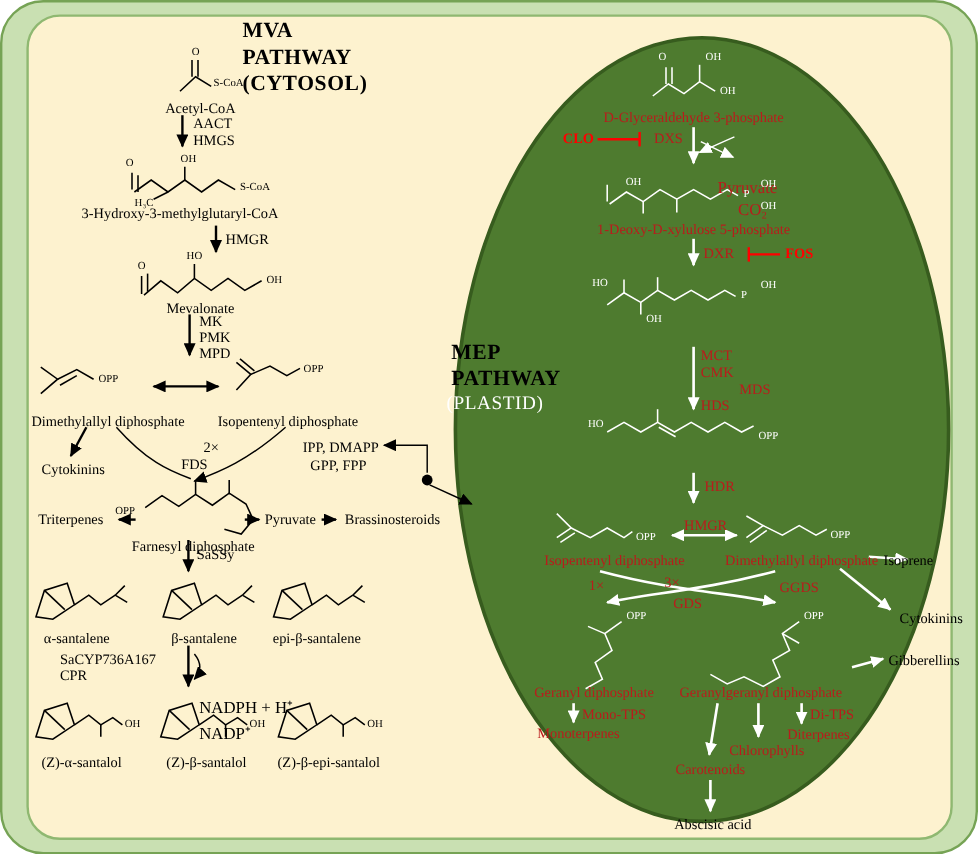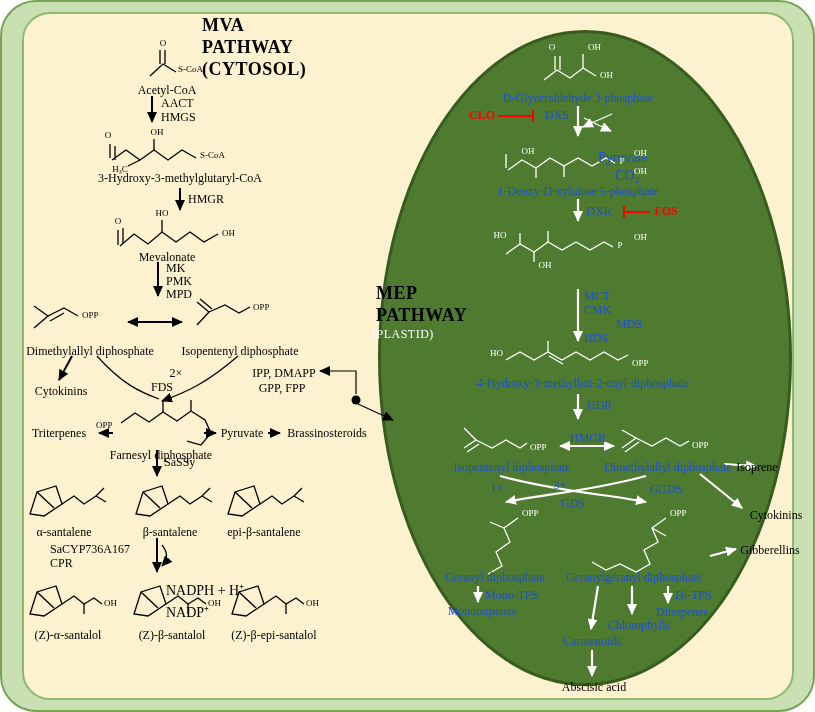--- a/index.html
+++ b/index.html
@@ -9,24 +9,24 @@
   .frame { position:absolute; left:0; top:0; width:815px; height:712px;
            background:#c9e0b2; border:2px solid #76a355; border-radius:36px; }
   .inner { position:absolute; left:22px; top:12px; width:772px; height:688px;
            background:#fdf2cf; border:2px solid #8fb871; border-radius:28px; }
   .plastid { position:absolute; left:378px; top:30px; width:414px; height:656px;
              background:#4e7b2f; border:3px solid #375c1e; border-radius:50%; }
   svg.layer { position:absolute; left:0; top:0; width:815px; height:712px; pointer-events:none; }
   .lbl { position:absolute; white-space:nowrap; font-size:12px; color:#000; line-height:1.1; }
   .c { transform:translateX(-50%); }
   .b { font-weight:normal; }
-  .w { color:#1d4ed8; }
+  .w { color:#b91c1c; }
   .r { color:#ff0000; font-weight:bold; }
   .t { font-size:18px; font-weight:bold; letter-spacing:.5px; }
-  .tw { font-size:12px; color:#ffffff; letter-spacing:.5px; }
+  .tw { font-size:16px; color:#ffffff; letter-spacing:.5px; }
   .sm { font-size:14px;margin-top:44px; }
   .atom { position:absolute; font-size:9px; color:#000; white-space:nowrap; }
   .atom.w { color:#ffffff; }
   .sb  { stroke:#000; stroke-width:2;   fill:none; }
   .sbt { stroke:#000; stroke-width:1.2; fill:none; }
   .sw  { stroke:#fff; stroke-width:2.2; fill:none; }
   .swt { stroke:#fff; stroke-width:1.2; fill:none; }
   .sr  { stroke:#ff0000; stroke-width:2; fill:none; }
   .stb { stroke:#000; stroke-width:1.3; fill:none; }
   .stw { stroke:#fff; stroke-width:1.3; fill:none; }
@@ -198,21 +198,21 @@
     </g>
   </svg>
 
   <span class="lbl t" style="left:202px;top:16px">MVA</span>
   <span class="lbl t" style="left:202px;top:38px">PATHWAY</span>
   <span class="lbl t" style="left:202px;top:60px">(CYTOSOL)</span>
 
   <span class="lbl c" style="left:167px;top:84px">Acetyl-CoA</span>
   <span class="lbl b" style="left:161px;top:97px">AACT</span>
   <span class="lbl b" style="left:161px;top:111px">HMGS</span>
-  <span class="lbl c" style="left:180px;top:172px">3-Hydroxy-3-methylglutaryl-CoA</span>
+  <span class="lbl c" style="left:150px;top:172px">3-Hydroxy-3-methylglutaryl-CoA</span>
   <span class="lbl b" style="left:188px;top:193px">HMGR</span>
   <span class="lbl c" style="left:167px;top:251px">Mevalonate</span>
   <span class="lbl b" style="left:166px;top:262px">MK</span>
   <span class="lbl b" style="left:166px;top:275px">PMK</span>
   <span class="lbl b" style="left:166px;top:288px">MPD</span>
   <span class="lbl c" style="left:90px;top:345px">Dimethylallyl diphosphate</span>
   <span class="lbl c" style="left:240px;top:345px">Isopentenyl diphosphate</span>
   <span class="lbl c" style="left:61px;top:385px">Cytokinins</span>
   <span class="lbl c" style="left:176px;top:367px">2×</span>
   <span class="lbl c b" style="left:162px;top:381px">FDS</span>
@@ -243,21 +243,20 @@
   <span class="lbl w sm" style="left:615px;top:124px">CO₂</span>
   <span class="lbl c r" style="left:482px;top:109px">CLO</span>
   <span class="lbl c w b" style="left:557px;top:109px">DXS</span>
   <span class="lbl c w" style="left:578px;top:185px">1-Deoxy-D-xylulose 5-phosphate</span>
   <span class="lbl c w b" style="left:599px;top:205px">DXR</span>
   <span class="lbl c r" style="left:666px;top:205px">FOS</span>
   <span class="lbl w b" style="left:584px;top:290px">MCT</span>
   <span class="lbl w b" style="left:584px;top:304px">CMK</span>
   <span class="lbl w b" style="left:616px;top:318px">MDS</span>
   <span class="lbl w b" style="left:584px;top:332px">HDS</span>
-  <span class="lbl c w" style="left:583px;top:377px">4-Hydroxy-3-methylbut-2-enyl-diphosphate</span>
   <span class="lbl w b" style="left:587px;top:399px">HDR</span>
   <span class="lbl c w" style="left:512px;top:461px">Isopentenyl diphosphate</span>
   <span class="lbl c w b" style="left:588px;top:432px">HMGR</span>
   <span class="lbl c w" style="left:668px;top:461px">Dimethylallyl diphosphate</span>
   <span class="lbl c" style="left:757px;top:461px">Isoprene</span>
   <span class="lbl c" style="left:776px;top:509px">Cytokinins</span>
   <span class="lbl c w" style="left:497px;top:482px">1×</span>
   <span class="lbl c w" style="left:560px;top:479px">3×</span>
   <span class="lbl c w b" style="left:666px;top:483px">GGDS</span>
   <span class="lbl c w b" style="left:573px;top:497px">GDS</span>

